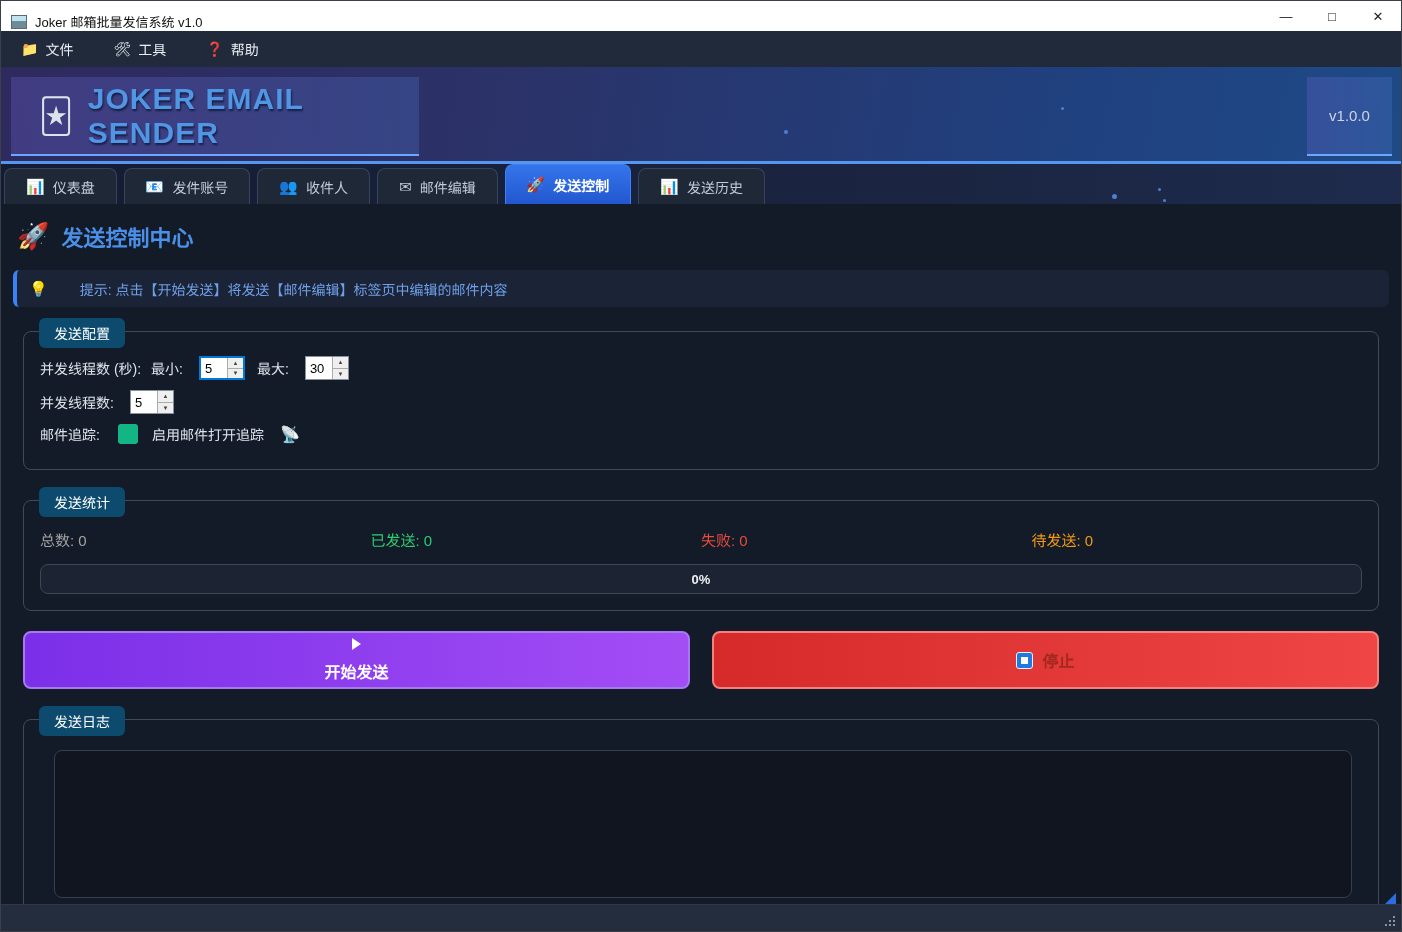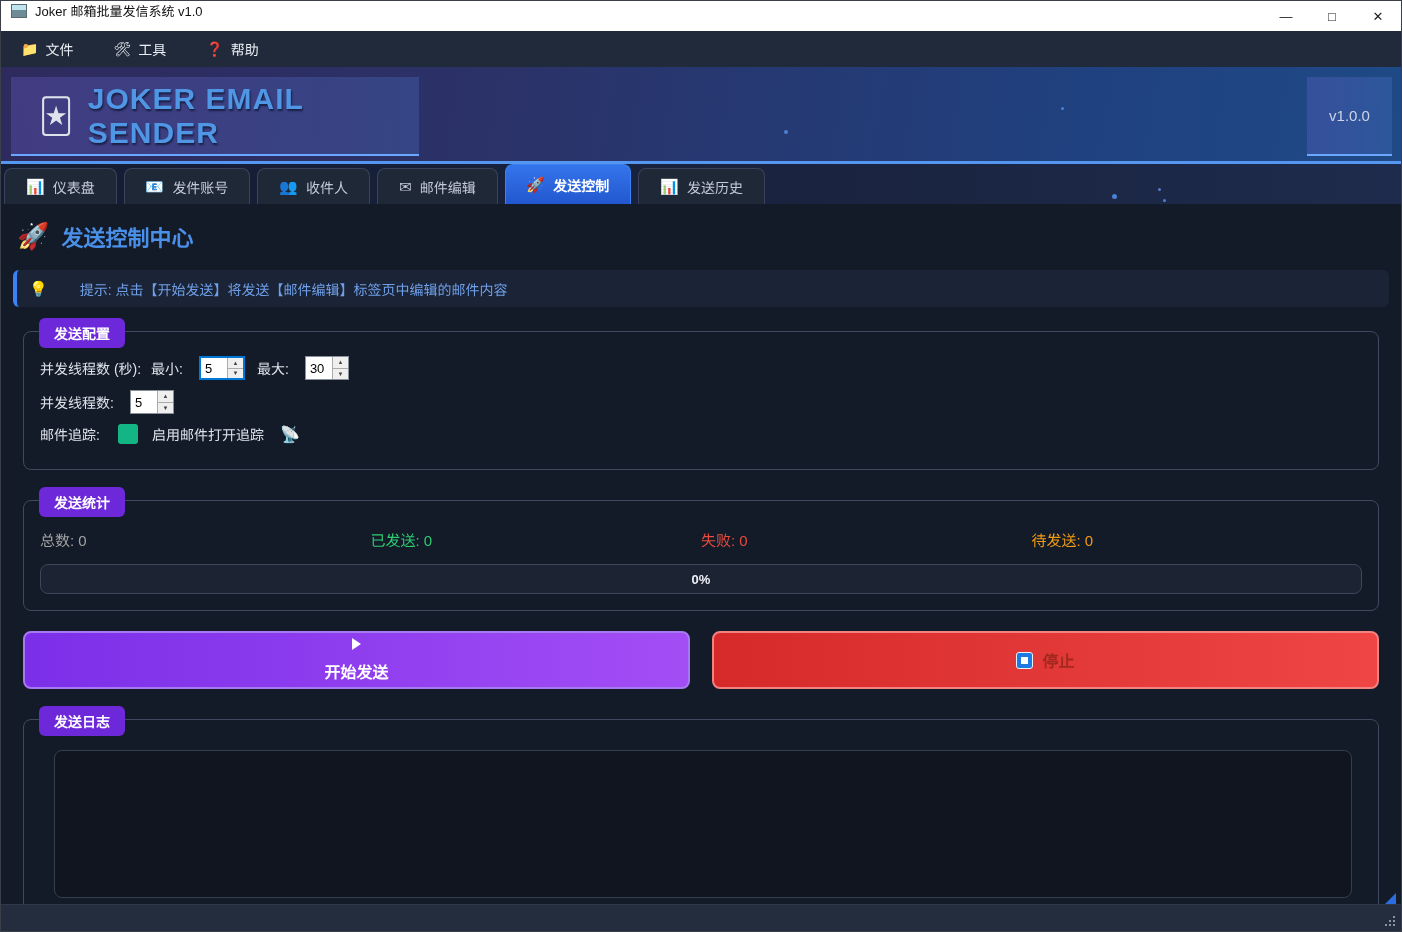--- a/index.html
+++ b/index.html
@@ -4,21 +4,21 @@
 <style>
   * { margin:0; padding:0; box-sizing:border-box; }
   html,body { width:1402px; height:932px; overflow:hidden; }
   body {
     font-family:"Liberation Sans","DejaVu Sans",sans-serif;
     background:#131a28; color:#dde3ea; font-size:14px;
   }
   .window { width:1402px; height:932px; display:flex; flex-direction:column; border:1px solid #3a3f4a; }
 
   
-  .titlebar { height:30px; background:#ffffff; display:flex; align-items:flex-start; justify-content:space-between; flex:none; }
+  .titlebar { height:30px; background:#ffffff; display:flex; align-items:flex-end; justify-content:space-between; flex:none; }
   .titlebar-left { display:flex; align-items:center; gap:8px; padding-left:10px; }
   .app-icon { width:16px; height:14px; background:linear-gradient(180deg,#bfe3ef 45%,#6f8b95 45%); border:1px solid #5a6a72; }
   .titlebar-title { color:#111; font-size:13px; }
   .win-controls { display:flex; height:30px; }
   .win-btn { width:46px; height:30px; display:flex; align-items:center; justify-content:center; color:#222; font-size:13px; cursor:default; }
 
   
   .menubar { height:36px; background:#202a3a; display:flex; align-items:center; gap:28px; padding-left:14px; flex:none; }
   .menu-item { display:flex; align-items:center; gap:7px; color:#e9edf3; font-size:14px; padding:4px 6px; }
   .menu-icon { font-size:14px; }
@@ -52,21 +52,21 @@
   .page-title { display:flex; align-items:center; gap:12px; margin:16px 0 0 4px; }
   .page-title-icon { font-size:26px; }
   .page-title-text { font-size:22px; font-weight:bold; color:#4a90e8; }
 
   .tip { margin-top:18px; height:37px; background:#1b2436; border-left:4px solid #3b82f6; border-radius:6px;
     display:flex; align-items:center; gap:9px; padding-left:12px; }
   .tip-icon { font-size:15px; }
   .tip-text { color:#6f9fe8; font-size:14px;margin-left:23px; }
 
   .group { position:relative; border:1px solid #3f4a5e; border-radius:8px; margin:24px 10px 0; padding:24px 16px 16px; }
-  .group-chip { position:absolute; top:-14px; left:15px; background:#6d28d9; color:#fff; font-weight:bold; font-size:14px;
+  .group-chip { position:absolute; top:-14px; left:15px; background:#0c4a6e; color:#fff; font-weight:normal; font-size:14px;
     padding:5px 15px; border-radius:6px; }
 
   .cfg-row { display:flex; align-items:center; gap:6px; margin-bottom:10px; }
   .cfg-label { color:#dde3ea; font-size:14px; margin-right:4px; }
   .spin { display:inline-flex; height:24px; background:#ffffff; border:1px solid #8a9099; margin:0 6px; }
   .spin.focused { border:2px solid #0078d7; }
   .spin input { width:26px; border:none; outline:none; background:#fff; color:#000; font-size:13px; padding-left:4px;
     font-family:"Liberation Sans","DejaVu Sans",sans-serif; }
   .spin .arrows { width:16px; display:flex; flex-direction:column; border-left:1px solid #ababab; }
   .spin .arrow { flex:1; background:#efefef; color:#444; font-size:6px; display:flex; align-items:center; justify-content:center; }

